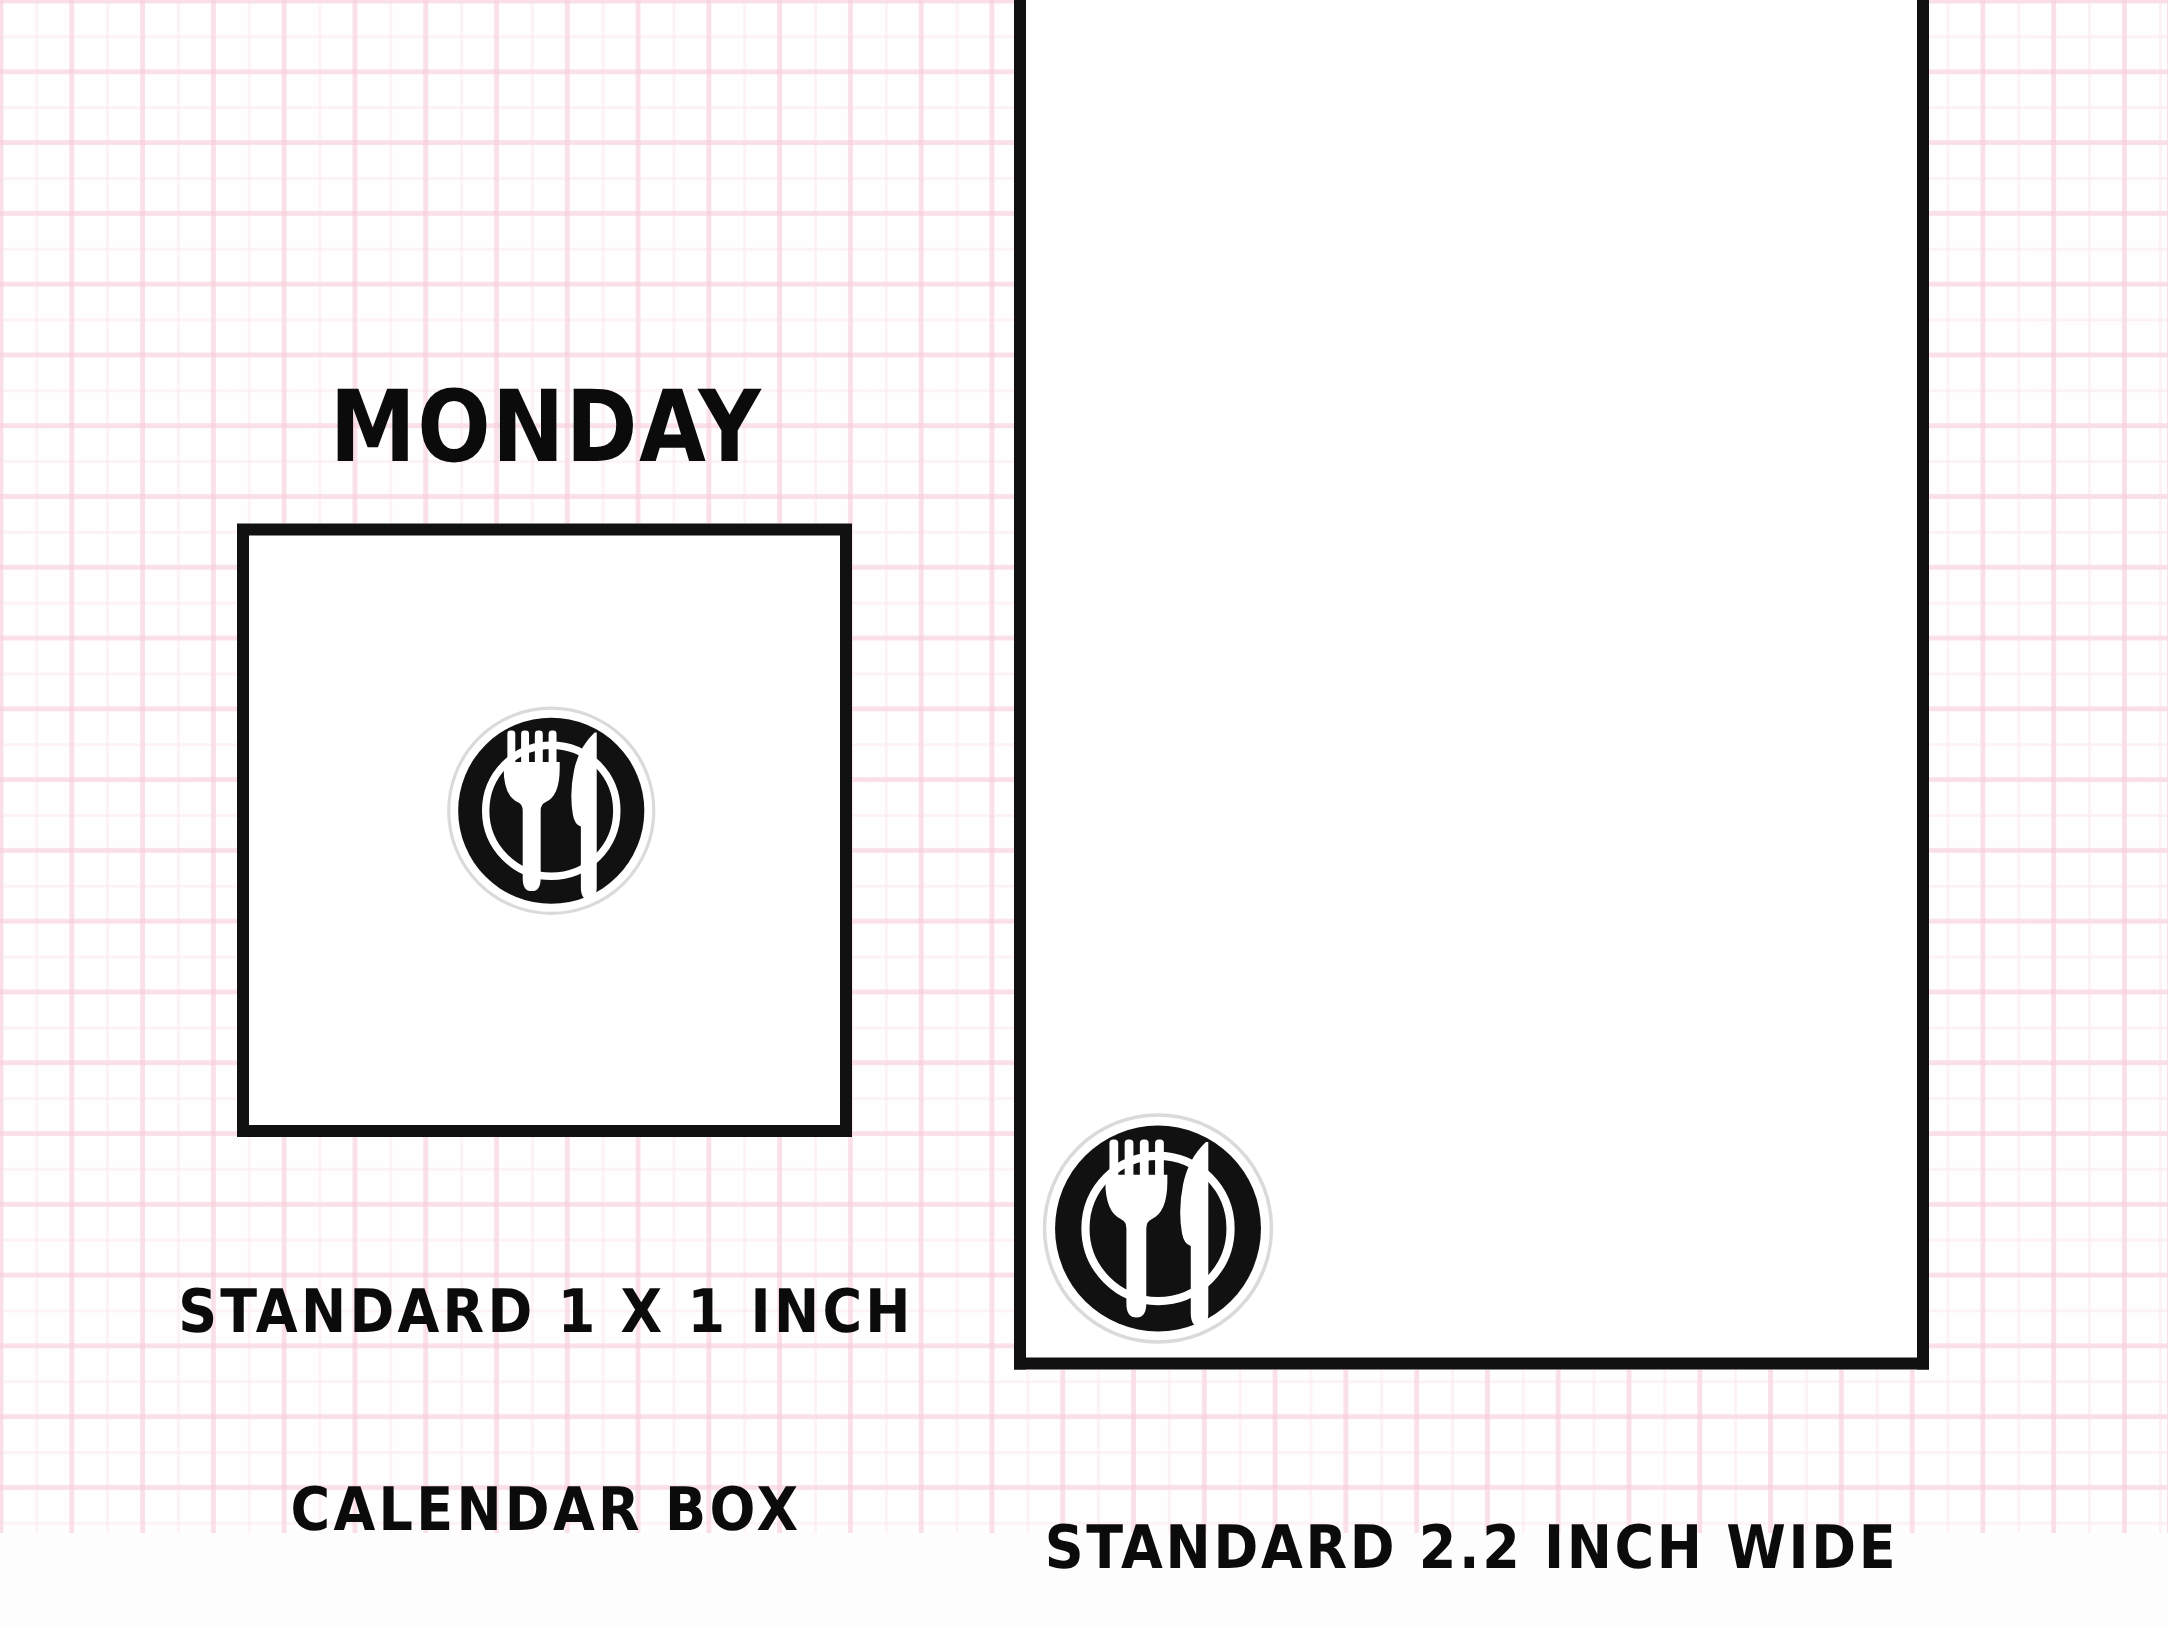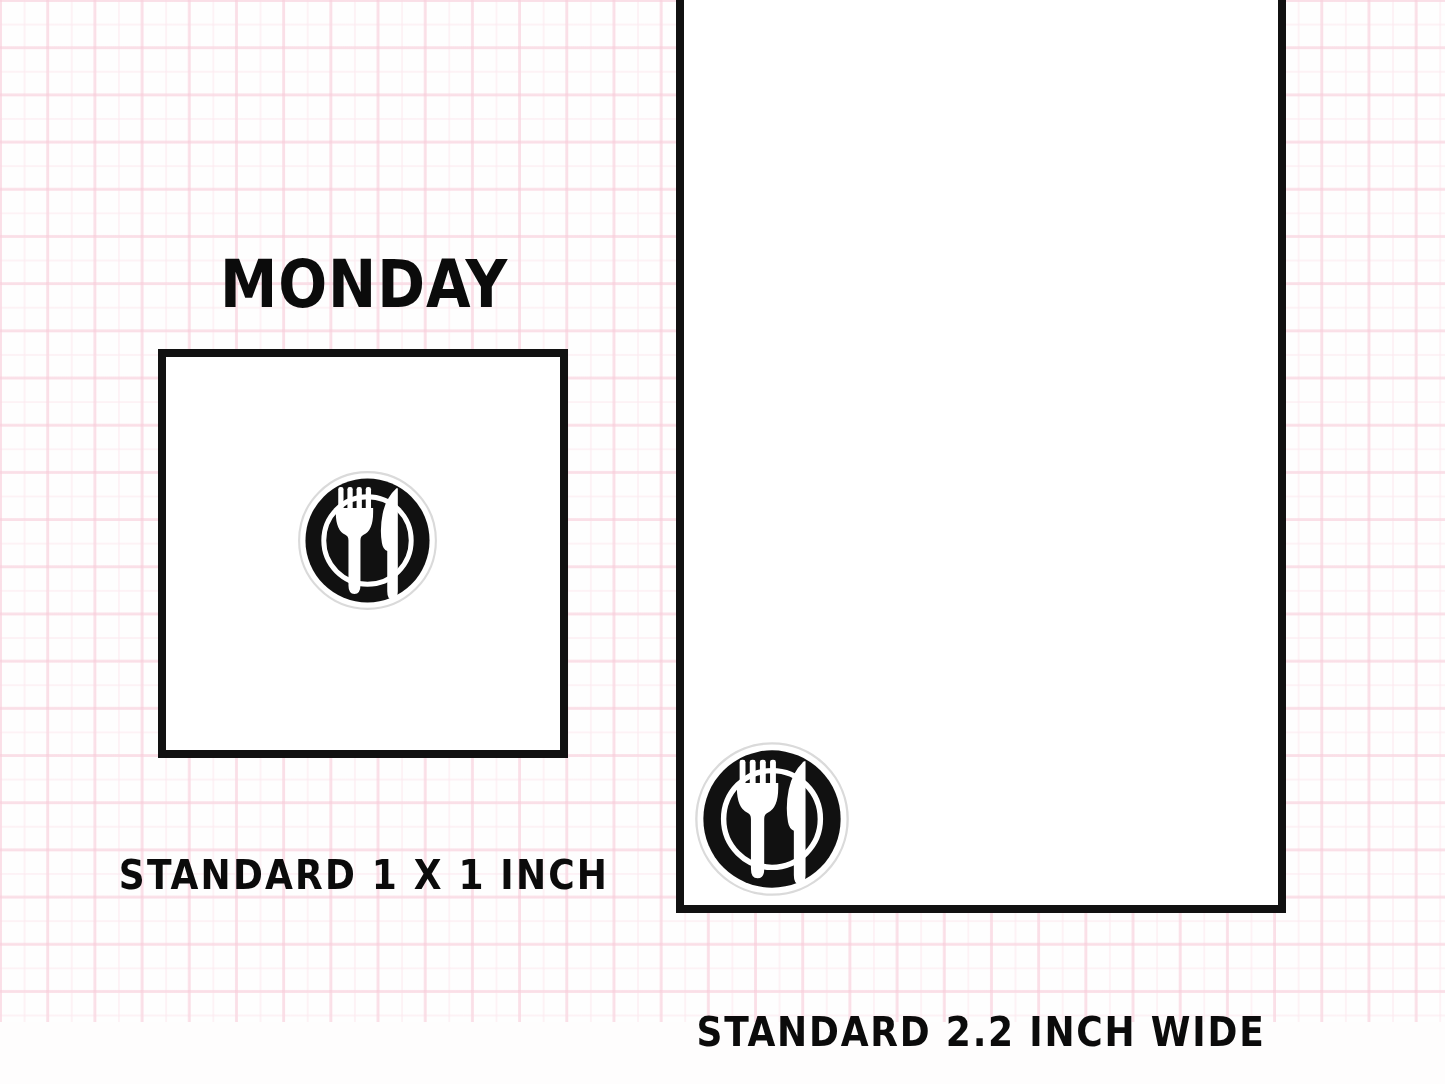--- a/index.html
+++ b/index.html
@@ -178,20 +178,21 @@
                  q0 12 7.5 12
                  q7.5 0 7.5 -12
                  l0 -140
                  q0 -6 0 -6 z"></path>
       </g>
     </svg>
   </div>
 
   <div id="calendar-box-caption" class="handlettered">
     <span class="caption-line">STANDARD 1 X 1 INCH</span>
+    <span class="caption-line">CALENDAR BOX</span>
   </div>
 
   <div id="planner-column"></div>
 
   <div id="planner-column-icon" class="meal-icon">
     <svg viewBox="0 0 200 200" xmlns="http://www.w3.org/2000/svg" aria-hidden="true">
       <circle cx="100" cy="100" r="97" fill="none" stroke="#dadada" stroke-width="3"></circle>
       <circle cx="100" cy="100" r="88" fill="#111111"></circle>
       <g fill="none" stroke="#ffffff" stroke-width="7">
         <circle cx="100" cy="100" r="62"></circle>

